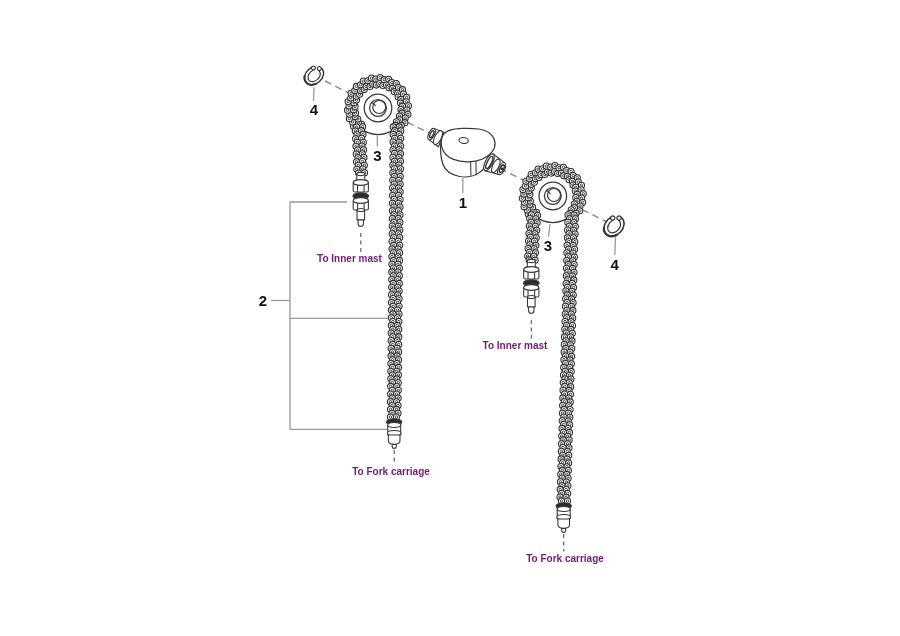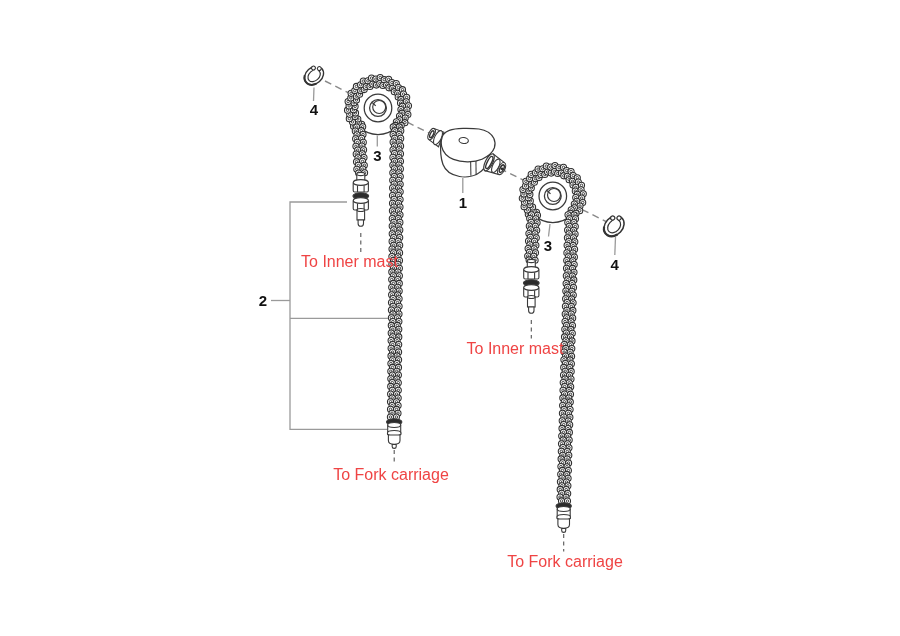--- a/index.html
+++ b/index.html
@@ -1,18 +1,18 @@
 <!DOCTYPE html>
 <html><head>
 <meta charset="utf-8">
 <style>
   html,body{margin:0;padding:0;background:#fff;-webkit-font-smoothing:antialiased}
   #canvas{position:relative;width:900px;height:636px;background:#fff;overflow:hidden;font-family:"Liberation Sans",sans-serif}
   .lbl{position:absolute;transform:translateX(-50%);font-weight:700;font-size:15px;color:#111;white-space:nowrap}
-  .ann{position:absolute;transform:translateX(-50%);font-weight:400;font-size:16px;color:#ef4444;white-space:nowrap}
+  .ann{position:absolute;transform:translateX(-50%);font-weight:700;font-size:10px;color:#701a75;white-space:nowrap}
 </style>
 </head>
 <body>
 
 <div id="canvas">
   <svg id="dsvg" width="900" height="636" viewBox="0 0 900 636">
     <line x1="325" y1="81" x2="606" y2="221.5" stroke="#8a8a8a" stroke-width="1.4" stroke-dasharray="7 4.5"></line>
 
     <g id="pulley-left">
         <circle cx="378" cy="108" r="26.6" fill="#fff" stroke="#3a3a3a" stroke-width="1.4"></circle>

